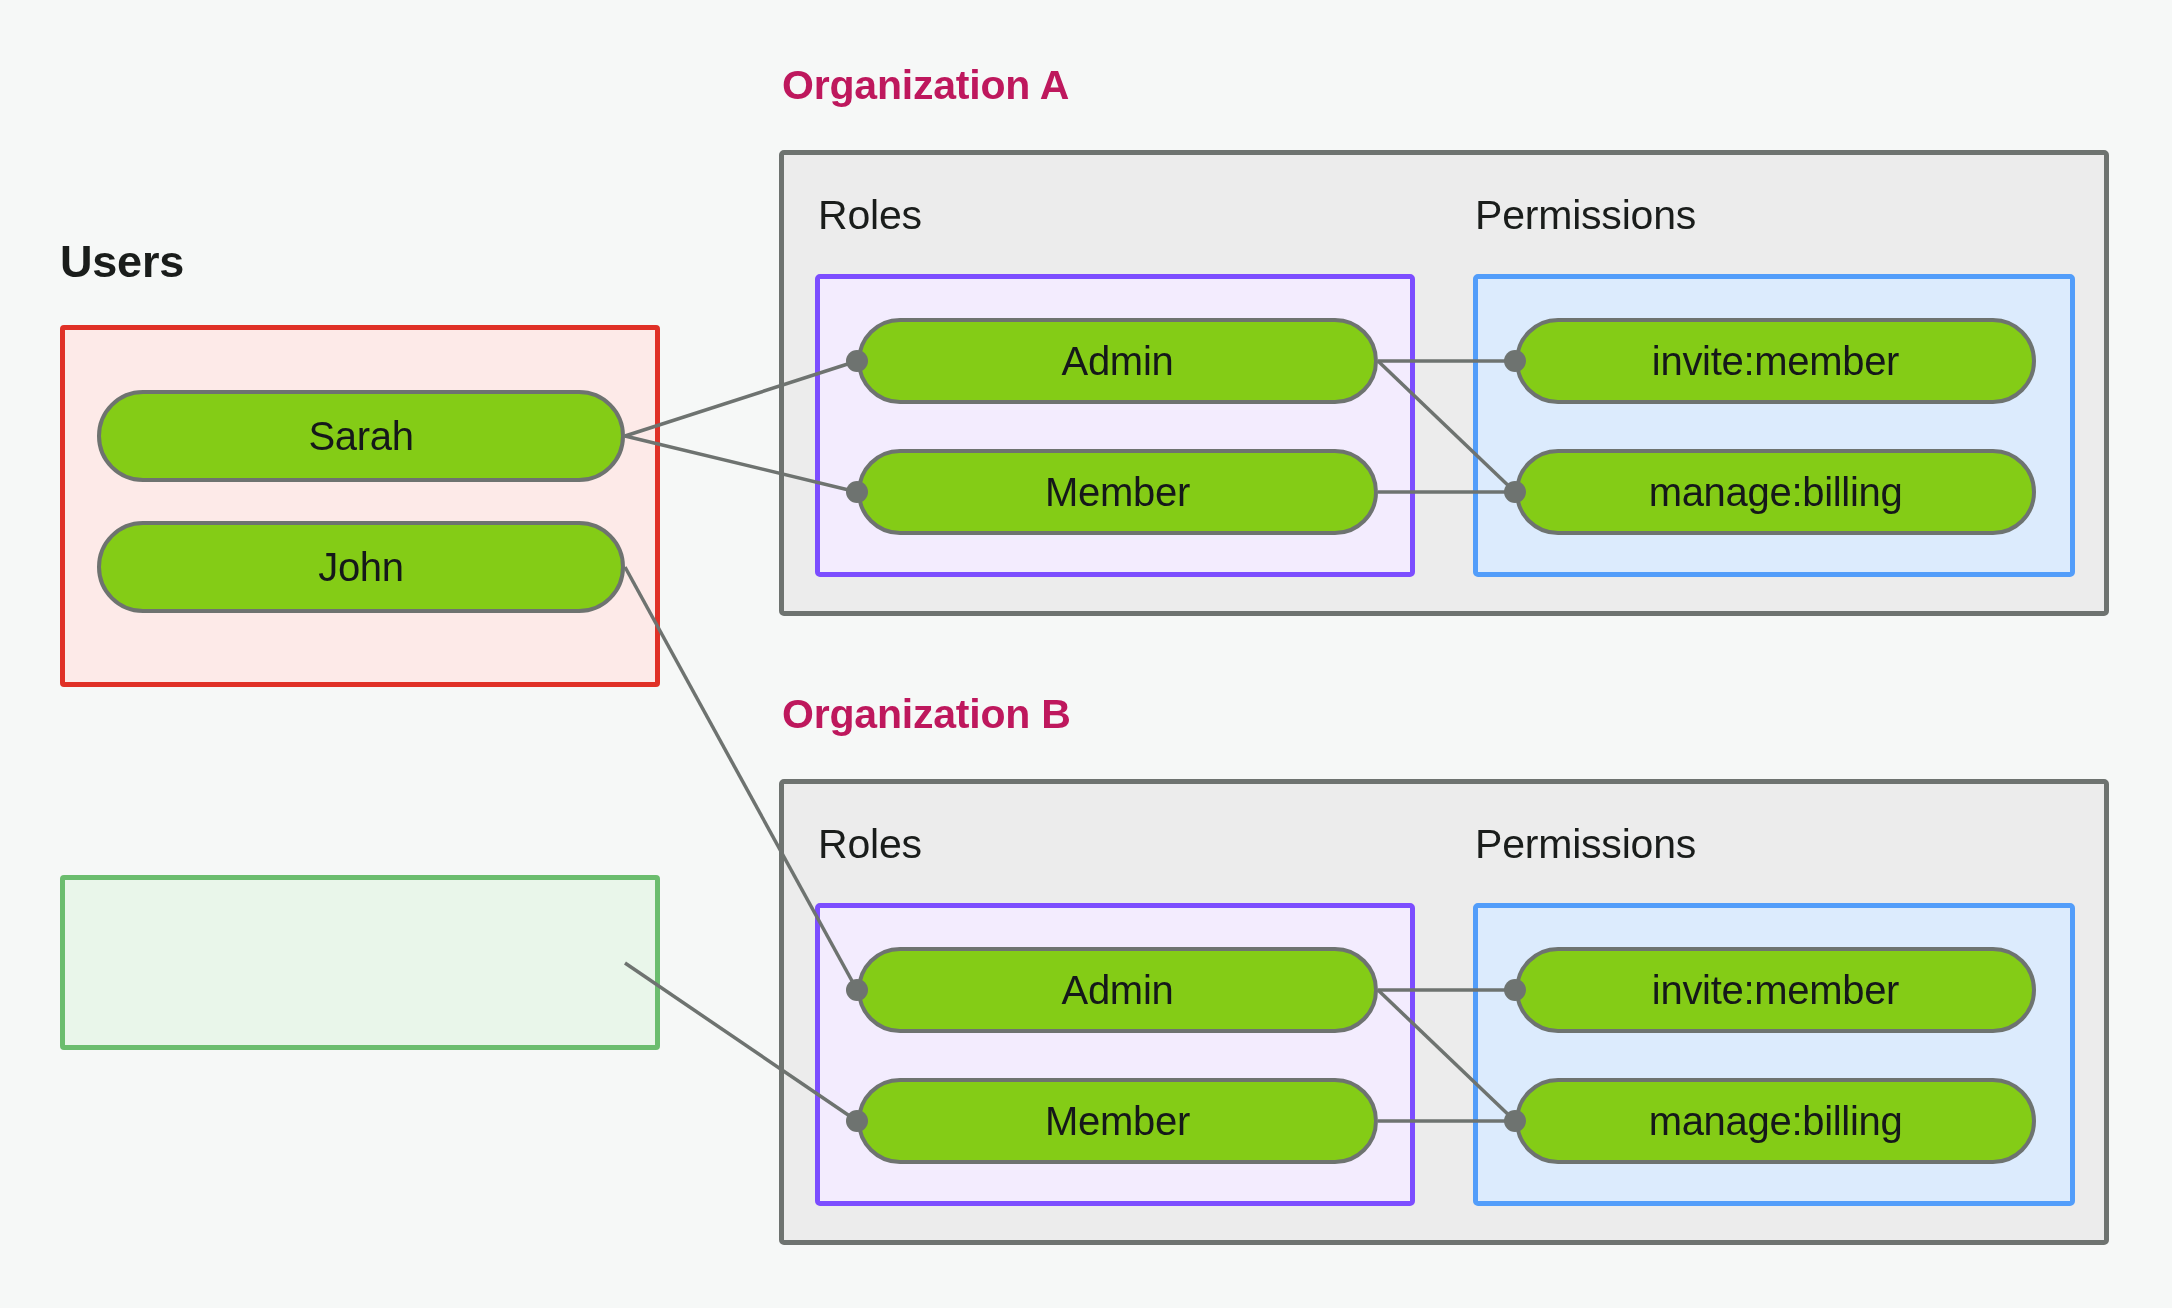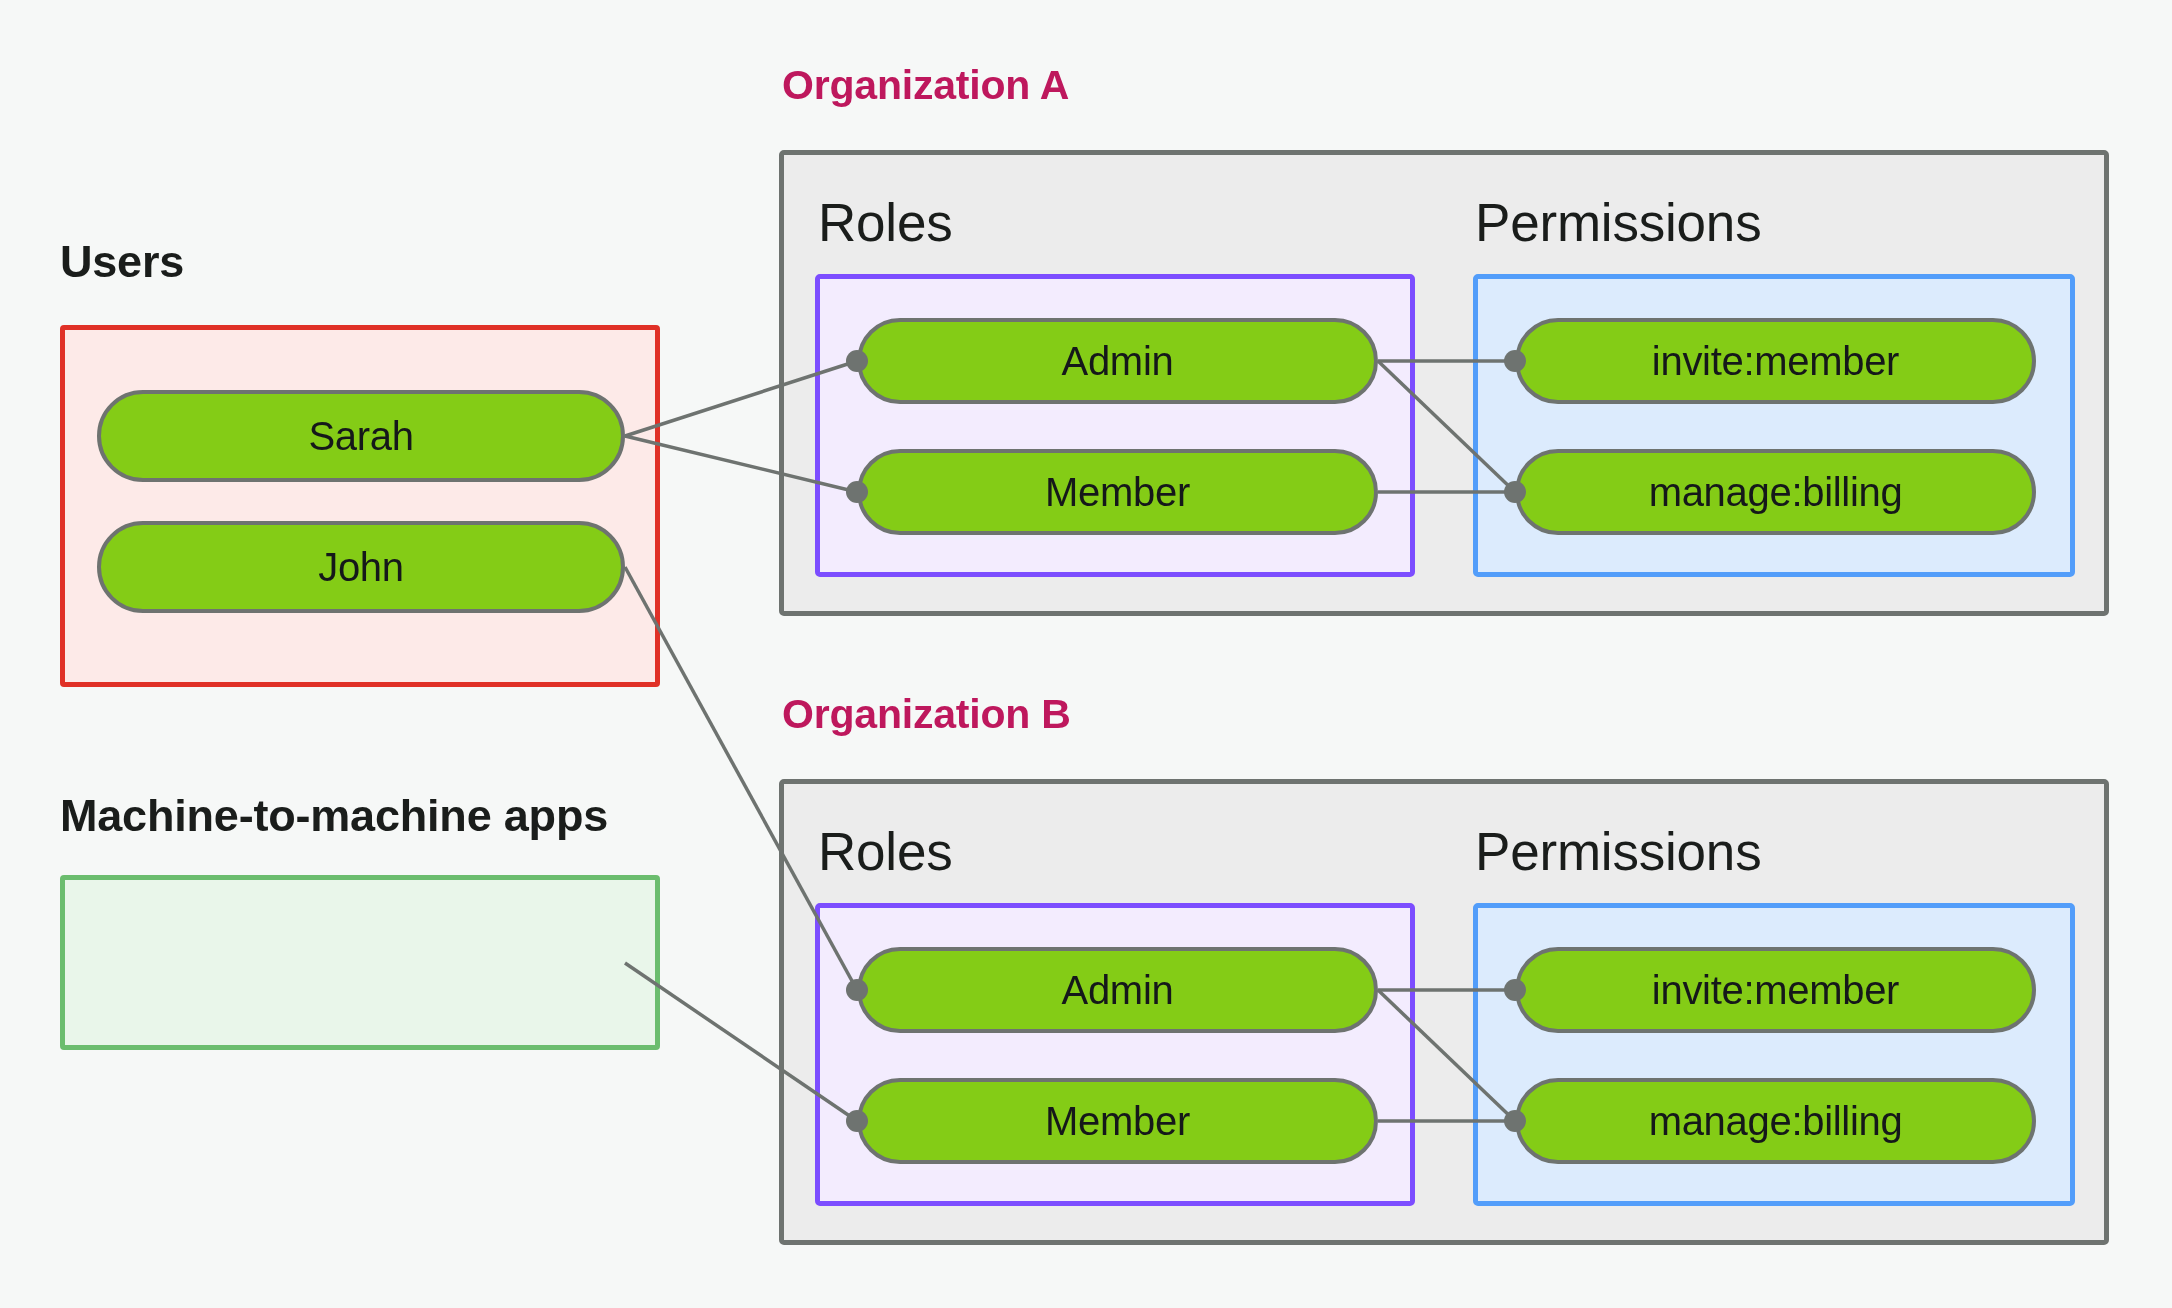--- a/index.html
+++ b/index.html
@@ -82,21 +82,21 @@
   .sub-panel {
     position: absolute;
     box-sizing: border-box;
     border-width: 5px;
     border-style: solid;
     border-radius: 5px;
     z-index: 2;
   }
   .sub-label {
     position: absolute;
-    font-size: 53px;
+    font-size: 41px;
     font-weight: 400;
     color: #1a1d1b;
     white-space: nowrap;
     z-index: 3;
     letter-spacing: -0.2px;
   }
 </style>
 </head>
 <body>
 
@@ -130,21 +130,20 @@
   </div>
 
   <div class="pill" id="node-sarah" style="left:97px; top:390px; width:528px; height:92px;justify-content:center;">
     <span>Sarah</span>
   </div>
 
   <div class="pill" id="node-john" style="left:97px; top:521px; width:528px; height:92px;">
     <span>John</span>
   </div>
 
-  <div class="group-label" style="left:60px; top:790px;">Machine-to-machine apps</div>
 
   <div class="group-box" id="m2m-box" style="left:60px; top:875px; width:600px; height:175px;
               border-color:#6bbd6e; background:#e9f6ea;">
   </div>
 
 
   <div class="org-label" style="left:782px; top:62px;">Organization A</div>
 
   <div class="org-panel" id="org-a-panel" style="left:779px; top:150px; width:1330px; height:466px;">
   </div>

